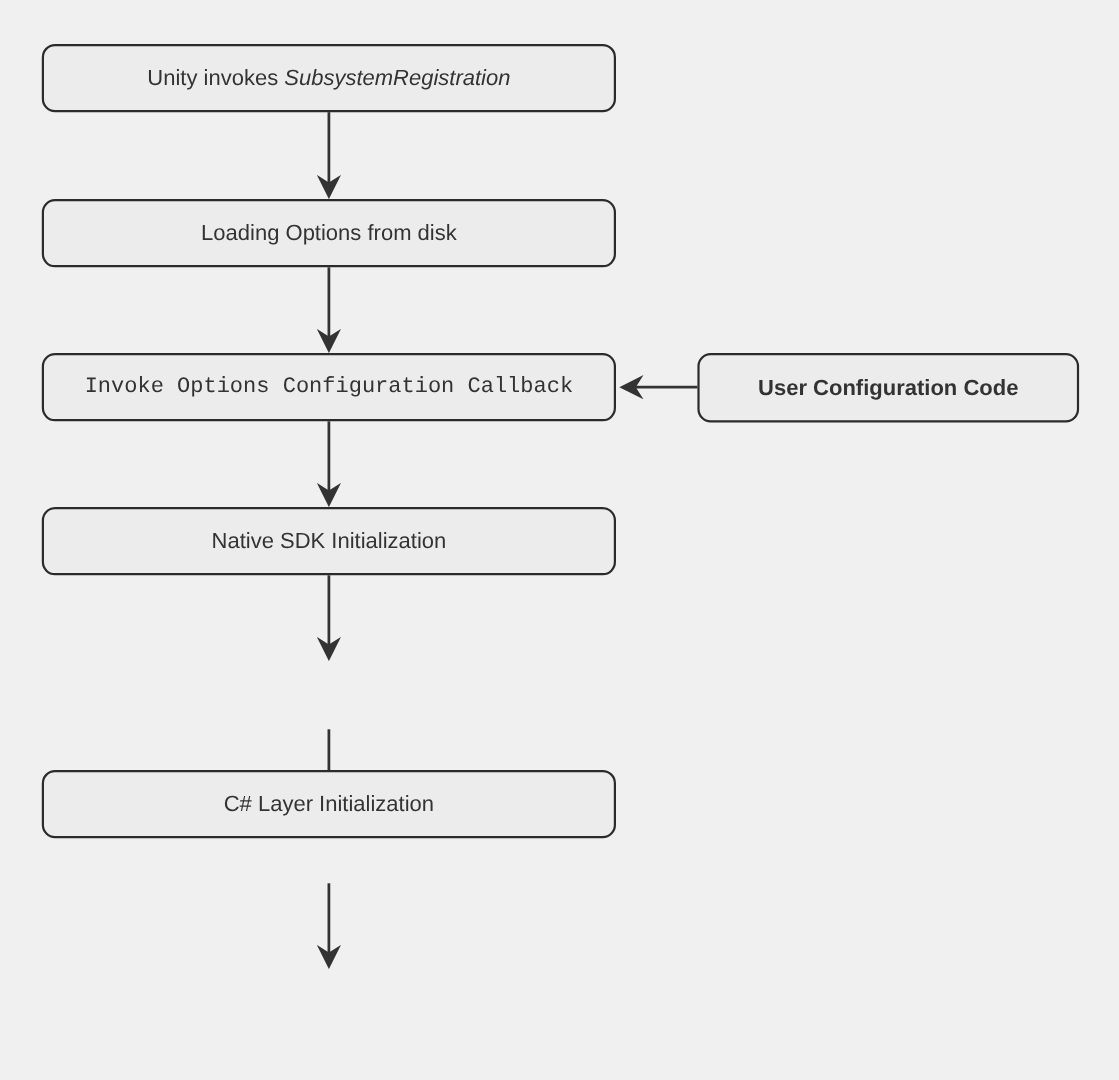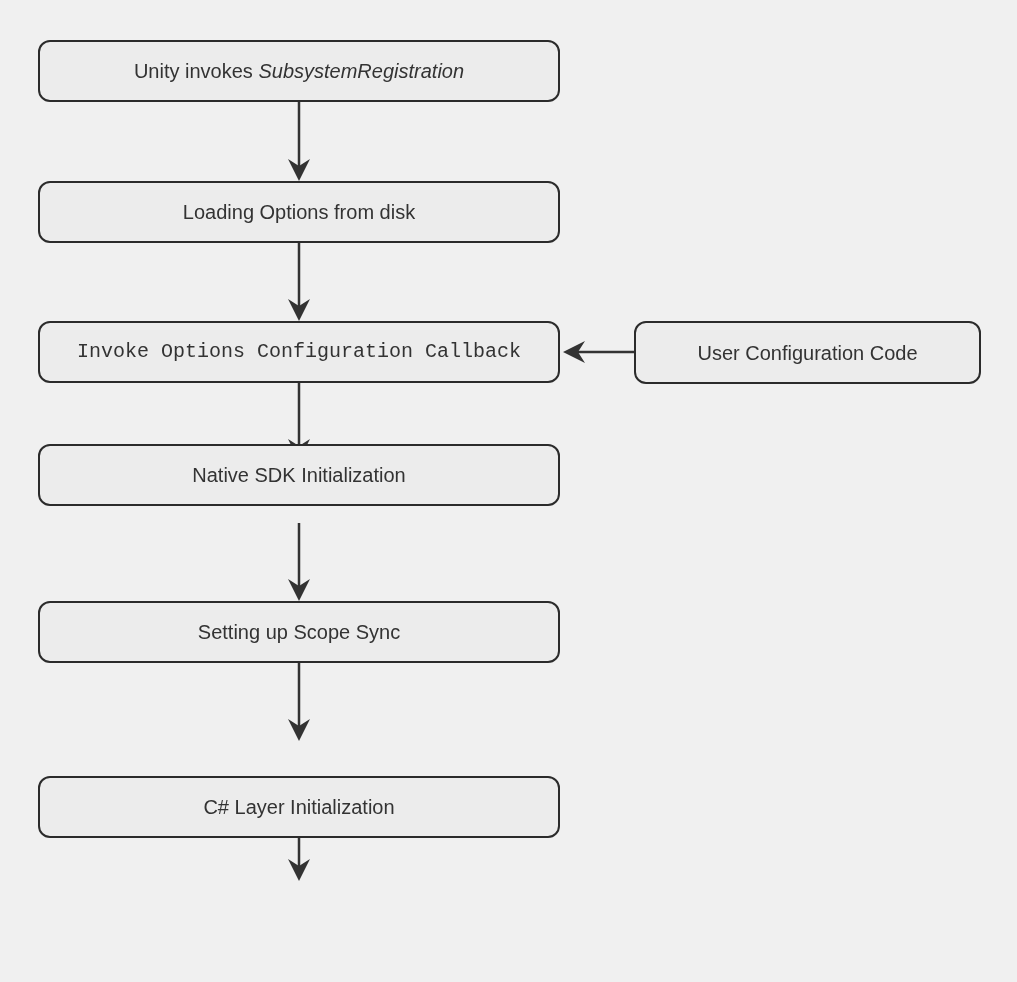--- a/index.html
+++ b/index.html
@@ -41,30 +41,31 @@
   }
   .node-main {
     left: 38px;
     width: 522px;
     height: 62px;
   }
   .node-side {
     left: 634px;
     width: 347px;
     height: 63px;
+    font-weight: bold;
   }
   .italic {
     font-style: italic;
   }
   .t1 { top: 40px; }
   .t2 { top: 181px; }
   .t3 { top: 321px; font-family: Liberation Mono, monospace; }
-  .t4 { top: 444px; }
+  .t4 { top: 461px; }
   .t5 { top: 601px; }
-  .t6 { top: 776px; }
+  .t6 { top: 700px; }
   .t7 { top: 881px; }
   .ts { top: 321px; }
 </style>
 </head>
 <body>
 
 <div class="canvas">
 
   <svg class="edges-layer" width="1017" height="982" viewBox="0 0 1017 982" xmlns="http://www.w3.org/2000/svg">
     <defs>
@@ -96,22 +97,19 @@
   </div>
 
   <div class="node node-side ts">
     <span>User Configuration Code</span>
   </div>
 
   <div class="node node-main t4">
     <span>Native SDK Initialization</span>
   </div>
 
-  <div class="node node-main t5">
-    <span>Setting up Scope Sync</span>
-  </div>
 
   <div class="node node-main t6">
     <span>C# Layer Initialization</span>
   </div>
 
 
 </div>
 
 </body></html>

